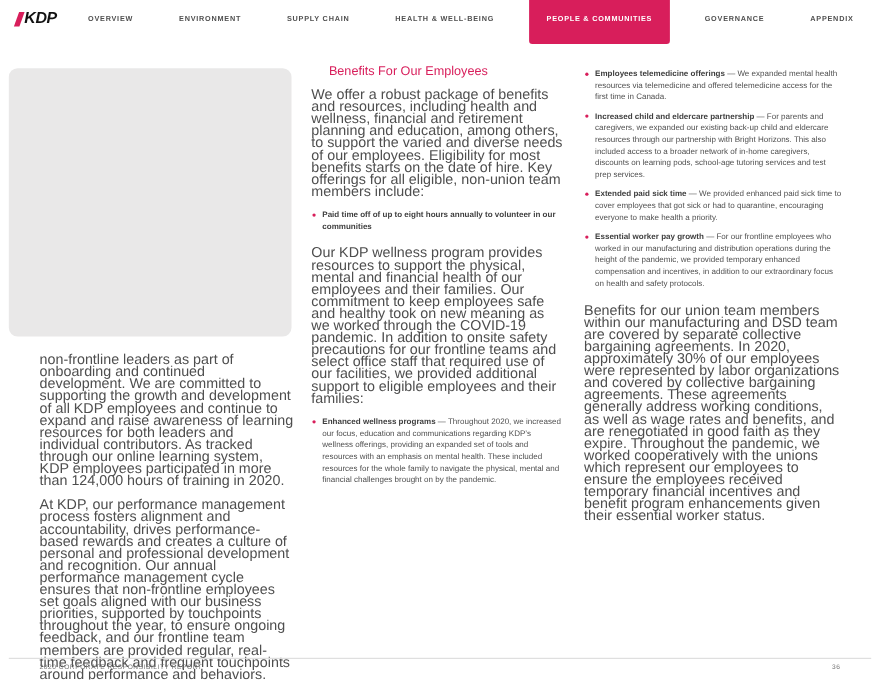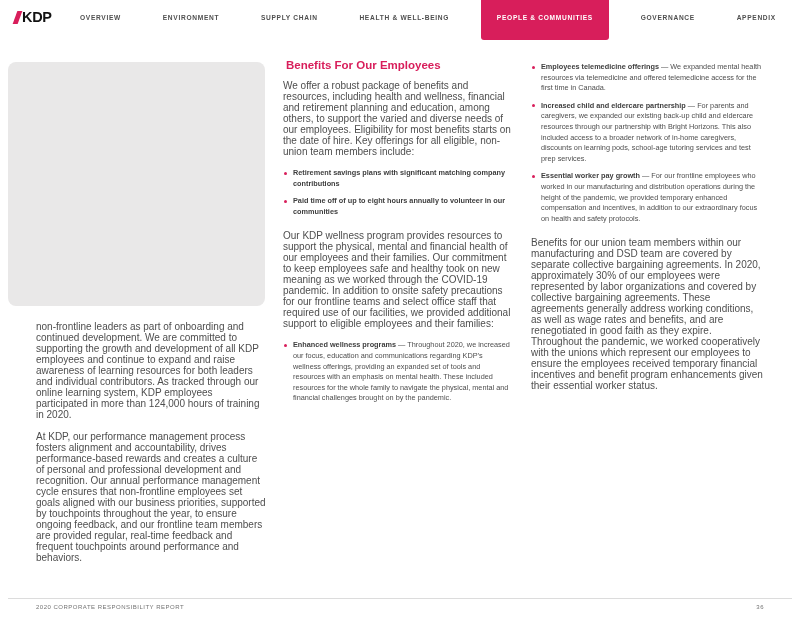--- a/index.html
+++ b/index.html
@@ -5,43 +5,43 @@
   :root { --accent:#D81E5B; }
   * { box-sizing:border-box; }
   html,body { margin:0; padding:0; background:#ffffff; }
   .page {
     position:relative; width:800px; height:618px; background:#ffffff;
     font-family:"Liberation Sans", sans-serif; overflow:hidden;
   }
 
   
   .nav { position:absolute; top:0; left:0; right:0; height:34px; background:#fff; }
-  .logo { position:absolute; left:15px; top:9px; display:flex; align-items:center; cursor:pointer; }
+  .logo { position:absolute; left:15px; top:9px; display:flex; align-items:center; cursor:pointer;font-style:italic; }
   .logo-accent { display:inline-block; width:5px; height:13px; background:var(--accent);
     transform:skewX(-20deg); margin-right:2px; }
   .logo-text { font-size:14.5px; font-weight:800; color:#121212; letter-spacing:-0.3px; }
   .nav-items { position:absolute; left:70px; right:14px; top:0; height:34px;
     display:flex; align-items:center; justify-content:space-between; }
   .nav-item { font-size:6.6px; font-weight:700; letter-spacing:0.7px; color:#4f4f4f;
     text-decoration:none; padding:0 10px; white-space:nowrap; cursor:pointer; }
   .nav-item.active { background:var(--accent); color:#fff; align-self:flex-start;
     height:40px; padding:0 16px 6px; display:flex; align-items:center;
     border-radius:0 0 3px 3px; }
 
   
   .image-block { position:absolute; left:8px; top:62px; width:257px; height:244px;
     background:#e9e8e8; border-radius:8px; }
 
   
   .col-left  { position:absolute; left:36px;  top:321px; width:231px; }
   .col-mid   { position:absolute; left:283px; top:59px;  width:229px; }
   .col-right { position:absolute; left:531px; top:62px;  width:234px; }
 
-  .section-heading { font-size:11.5px; font-weight:bold; color:var(--accent); margin:0 3px 9px; }
-  p.body { font-size:10px; line-height:11px; color:#4e4e4e; margin:0 0 11px; }
+  .section-heading { font-size:11.5px; font-weight:normal; color:var(--accent); margin:0 16px 9px; }
+  p.body { font-size:13px; line-height:11px; color:#4e4e4e; margin:0 0 11px; }
   p.body:last-child { margin-bottom:0; }
 
   ul.bullets { list-style:none; margin:0 0 13px; padding:0; }
   ul.bullets li { position:relative; padding-left:10px; font-size:7.3px; line-height:10.6px;
     color:#4e4e4e; margin-bottom:7px; }
   ul.bullets li::before { content:""; position:absolute; left:1px; top:3.6px; width:3px;
     height:3px; border-radius:50%; background:var(--accent); }
   ul.bullets.bold-list li { font-weight:bold; color:#3e3e3e; }
   .lead { font-weight:bold; color:#3e3e3e; }
 
@@ -76,33 +76,33 @@
 
   <section class="col-left">
     <p class="body">non-frontline leaders as part of onboarding and continued development. We are committed to supporting the growth and development of all KDP employees and continue to expand and raise awareness of learning resources for both leaders and individual contributors. As tracked through our online learning system, KDP employees participated in more than 124,000 hours of training in 2020.</p>
     <p class="body">At KDP, our performance management process fosters alignment and accountability, drives performance-based rewards and creates a culture of personal and professional development and recognition. Our annual performance management cycle ensures that non-frontline employees set goals aligned with our business priorities, supported by touchpoints throughout the year, to ensure ongoing feedback, and our frontline team members are provided regular, real-time feedback and frequent touchpoints around performance and behaviors.</p>
   </section>
 
   <section class="col-mid">
     <h2 class="section-heading">Benefits For Our Employees</h2>
     <p class="body">We offer a robust package of benefits and resources, including health and wellness, financial and retirement planning and education, among others, to support the varied and diverse needs of our employees. Eligibility for most benefits starts on the date of hire. Key offerings for all eligible, non-union team members include:</p>
     <ul class="bullets bold-list">
-      <li>Retirement savings plans with significant matching company contributions</li>
       <li>Paid time off of up to eight hours annually to volunteer in our communities</li>
     </ul>
     <p class="body">Our KDP wellness program provides resources to support the physical, mental and financial health of our employees and their families. Our commitment to keep employees safe and healthy took on new meaning as we worked through the COVID-19 pandemic. In addition to onsite safety precautions for our frontline teams and select office staff that required use of our facilities, we provided additional support to eligible employees and their families:</p>
     <ul class="bullets">
       <li><span class="lead">Enhanced wellness programs</span><span> — Throughout 2020, we increased our focus, education and communications regarding KDP’s wellness offerings, providing an expanded set of tools and resources with an emphasis on mental health. These included resources for the whole family to navigate the physical, mental and financial challenges brought on by the pandemic.</span></li>
     </ul>
   </section>
 
   <section class="col-right">
     <ul class="bullets">
       <li><span class="lead">Employees telemedicine offerings</span><span> — We expanded mental health resources via telemedicine and offered telemedicine access for the first time in Canada.</span></li>
       <li><span class="lead">Increased child and eldercare partnership</span><span> — For parents and caregivers, we expanded our existing back-up child and eldercare resources through our partnership with Bright Horizons. This also included access to a broader network of in-home caregivers, discounts on learning pods, school-age tutoring services and test prep services.</span></li>
+      <li><span class="lead">Extended paid sick time</span><span> — We provided enhanced paid sick time to cover employees that got sick or had to quarantine, encouraging everyone to make health a priority.</span></li>
       <li><span class="lead">Essential worker pay growth</span><span> — For our frontline employees who worked in our manufacturing and distribution operations during the height of the pandemic, we provided temporary enhanced compensation and incentives, in addition to our extraordinary focus on health and safety protocols.</span></li>
     </ul>
     <p class="body">Benefits for our union team members within our manufacturing and DSD team are covered by separate collective bargaining agreements. In 2020, approximately 30% of our employees were represented by labor organizations and covered by collective bargaining agreements. These agreements generally address working conditions, as well as wage rates and benefits, and are renegotiated in good faith as they expire. Throughout the pandemic, we worked cooperatively with the unions which represent our employees to ensure the employees received temporary financial incentives and benefit program enhancements given their essential worker status.</p>
   </section>
 
   <footer class="footer">
     <span>2020 CORPORATE RESPONSIBILITY REPORT</span>
     <span>36</span>
   </footer>
 

